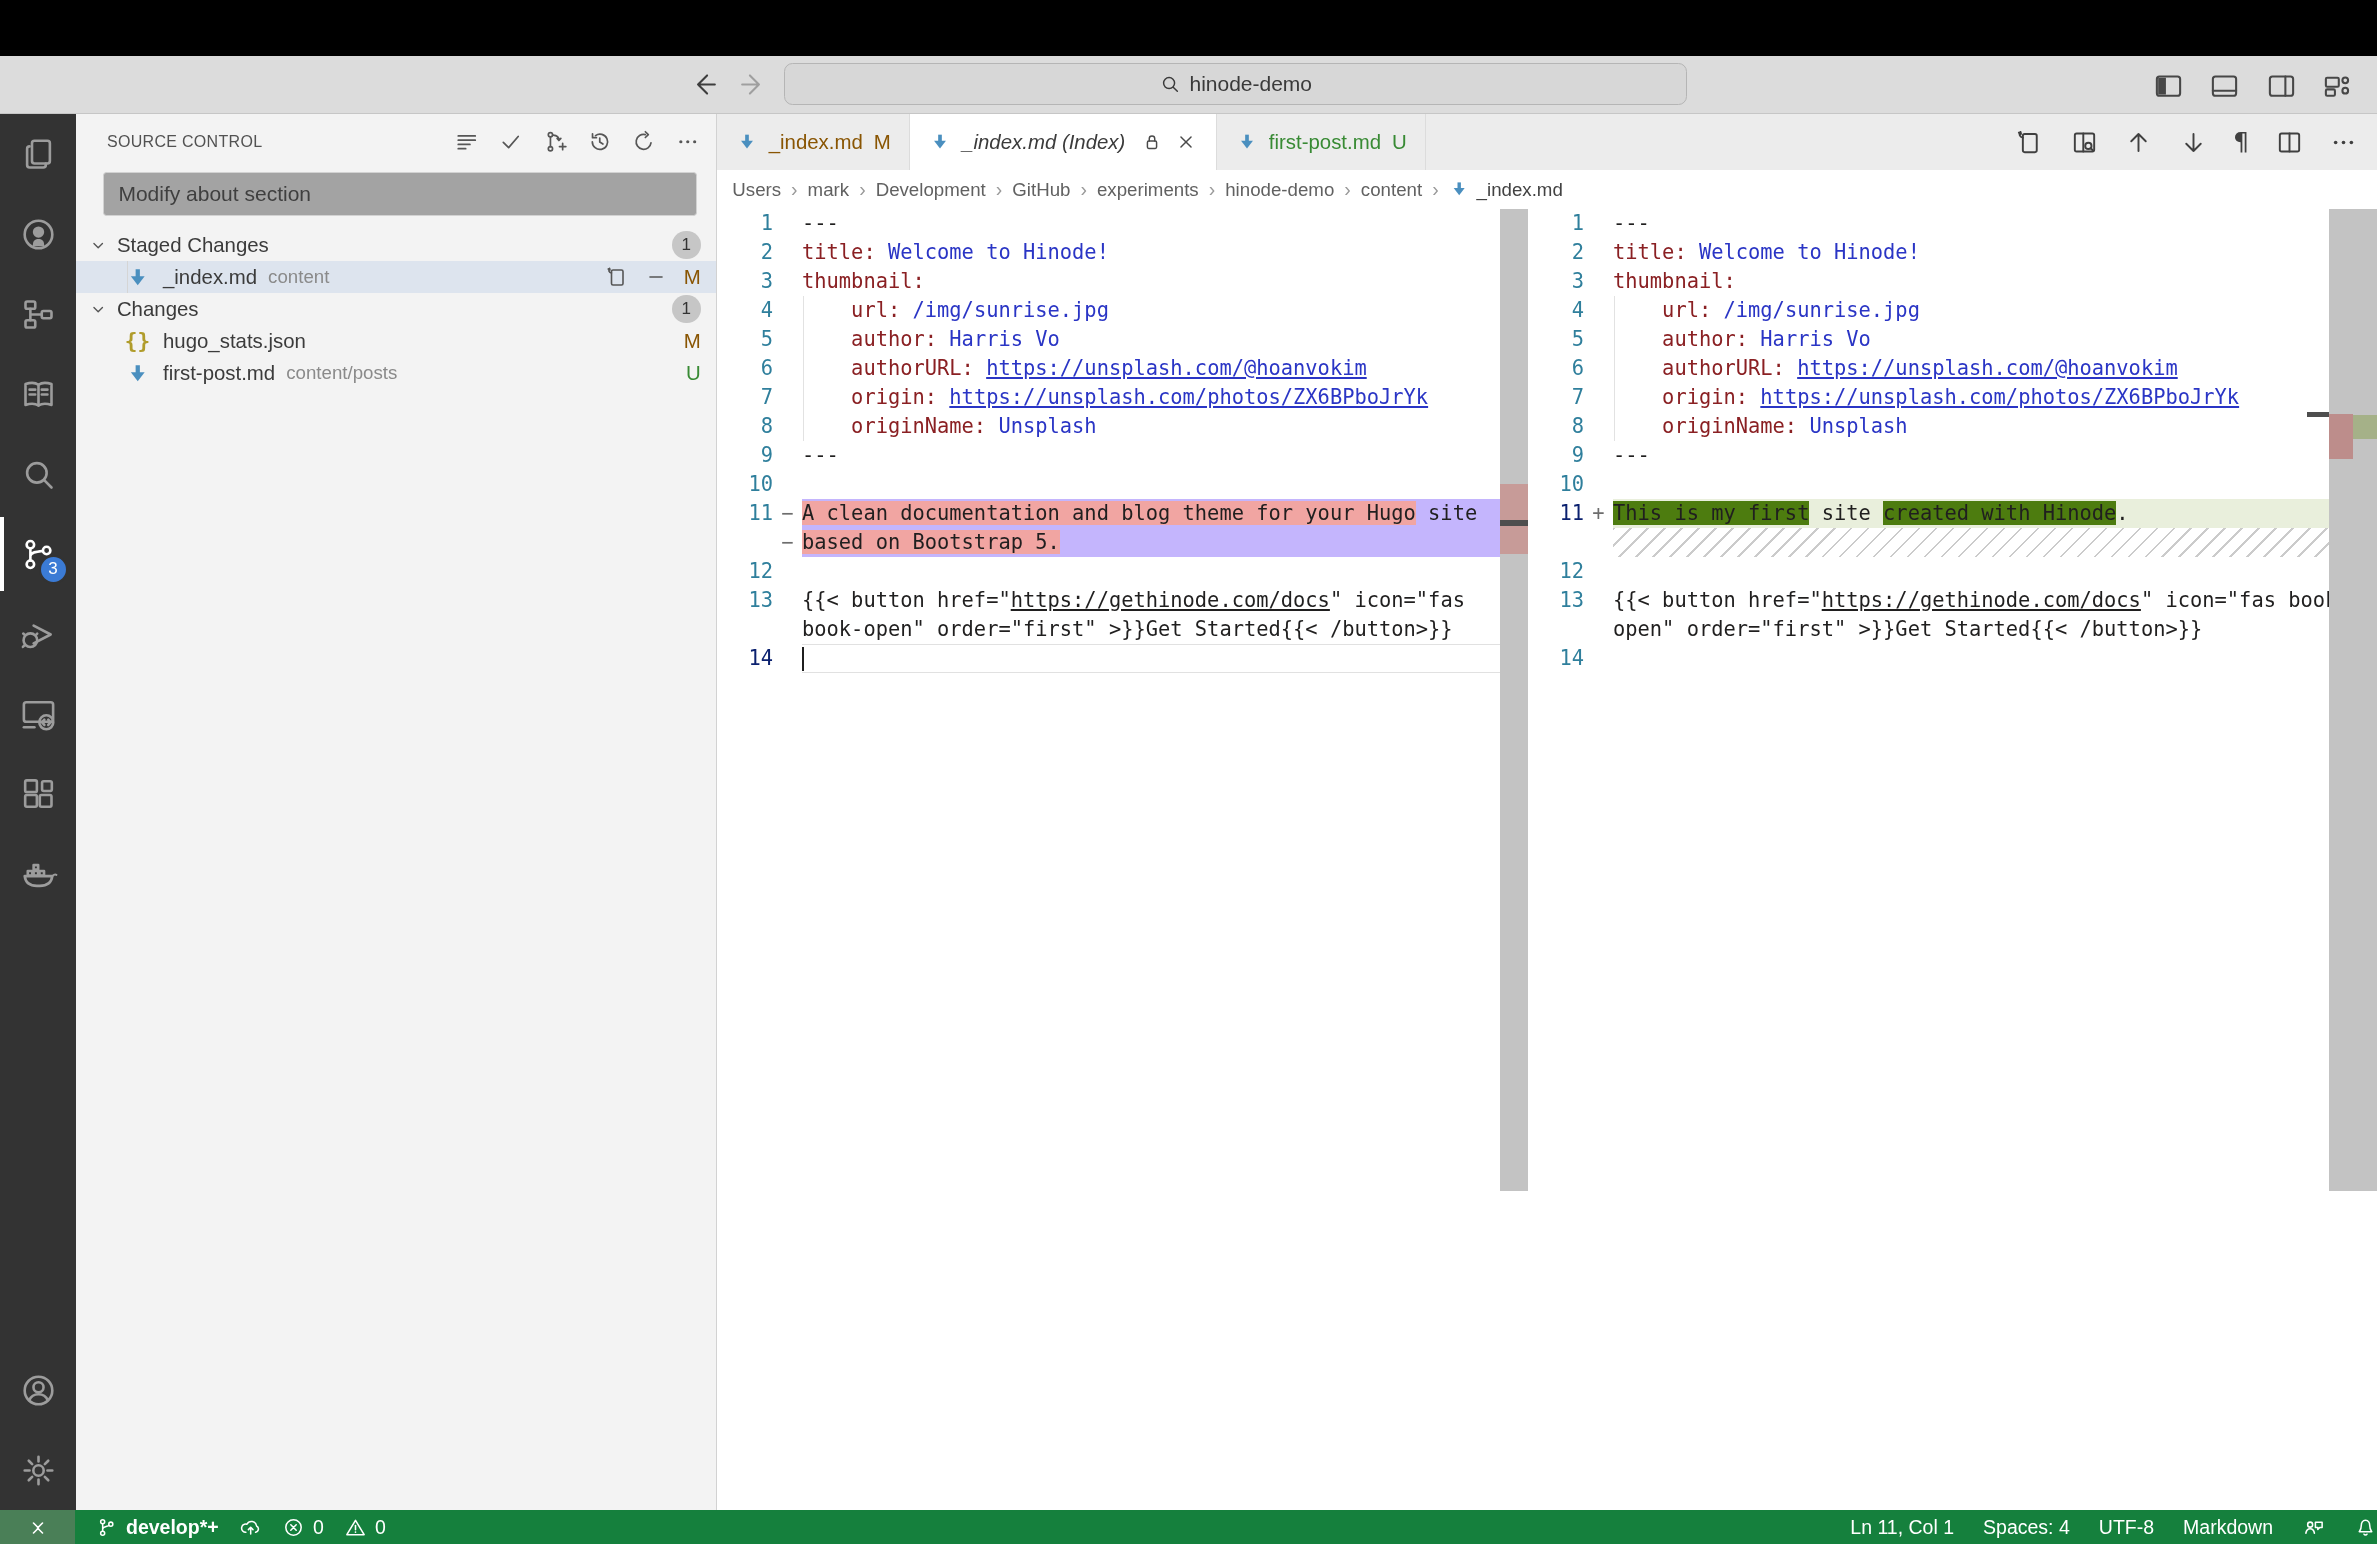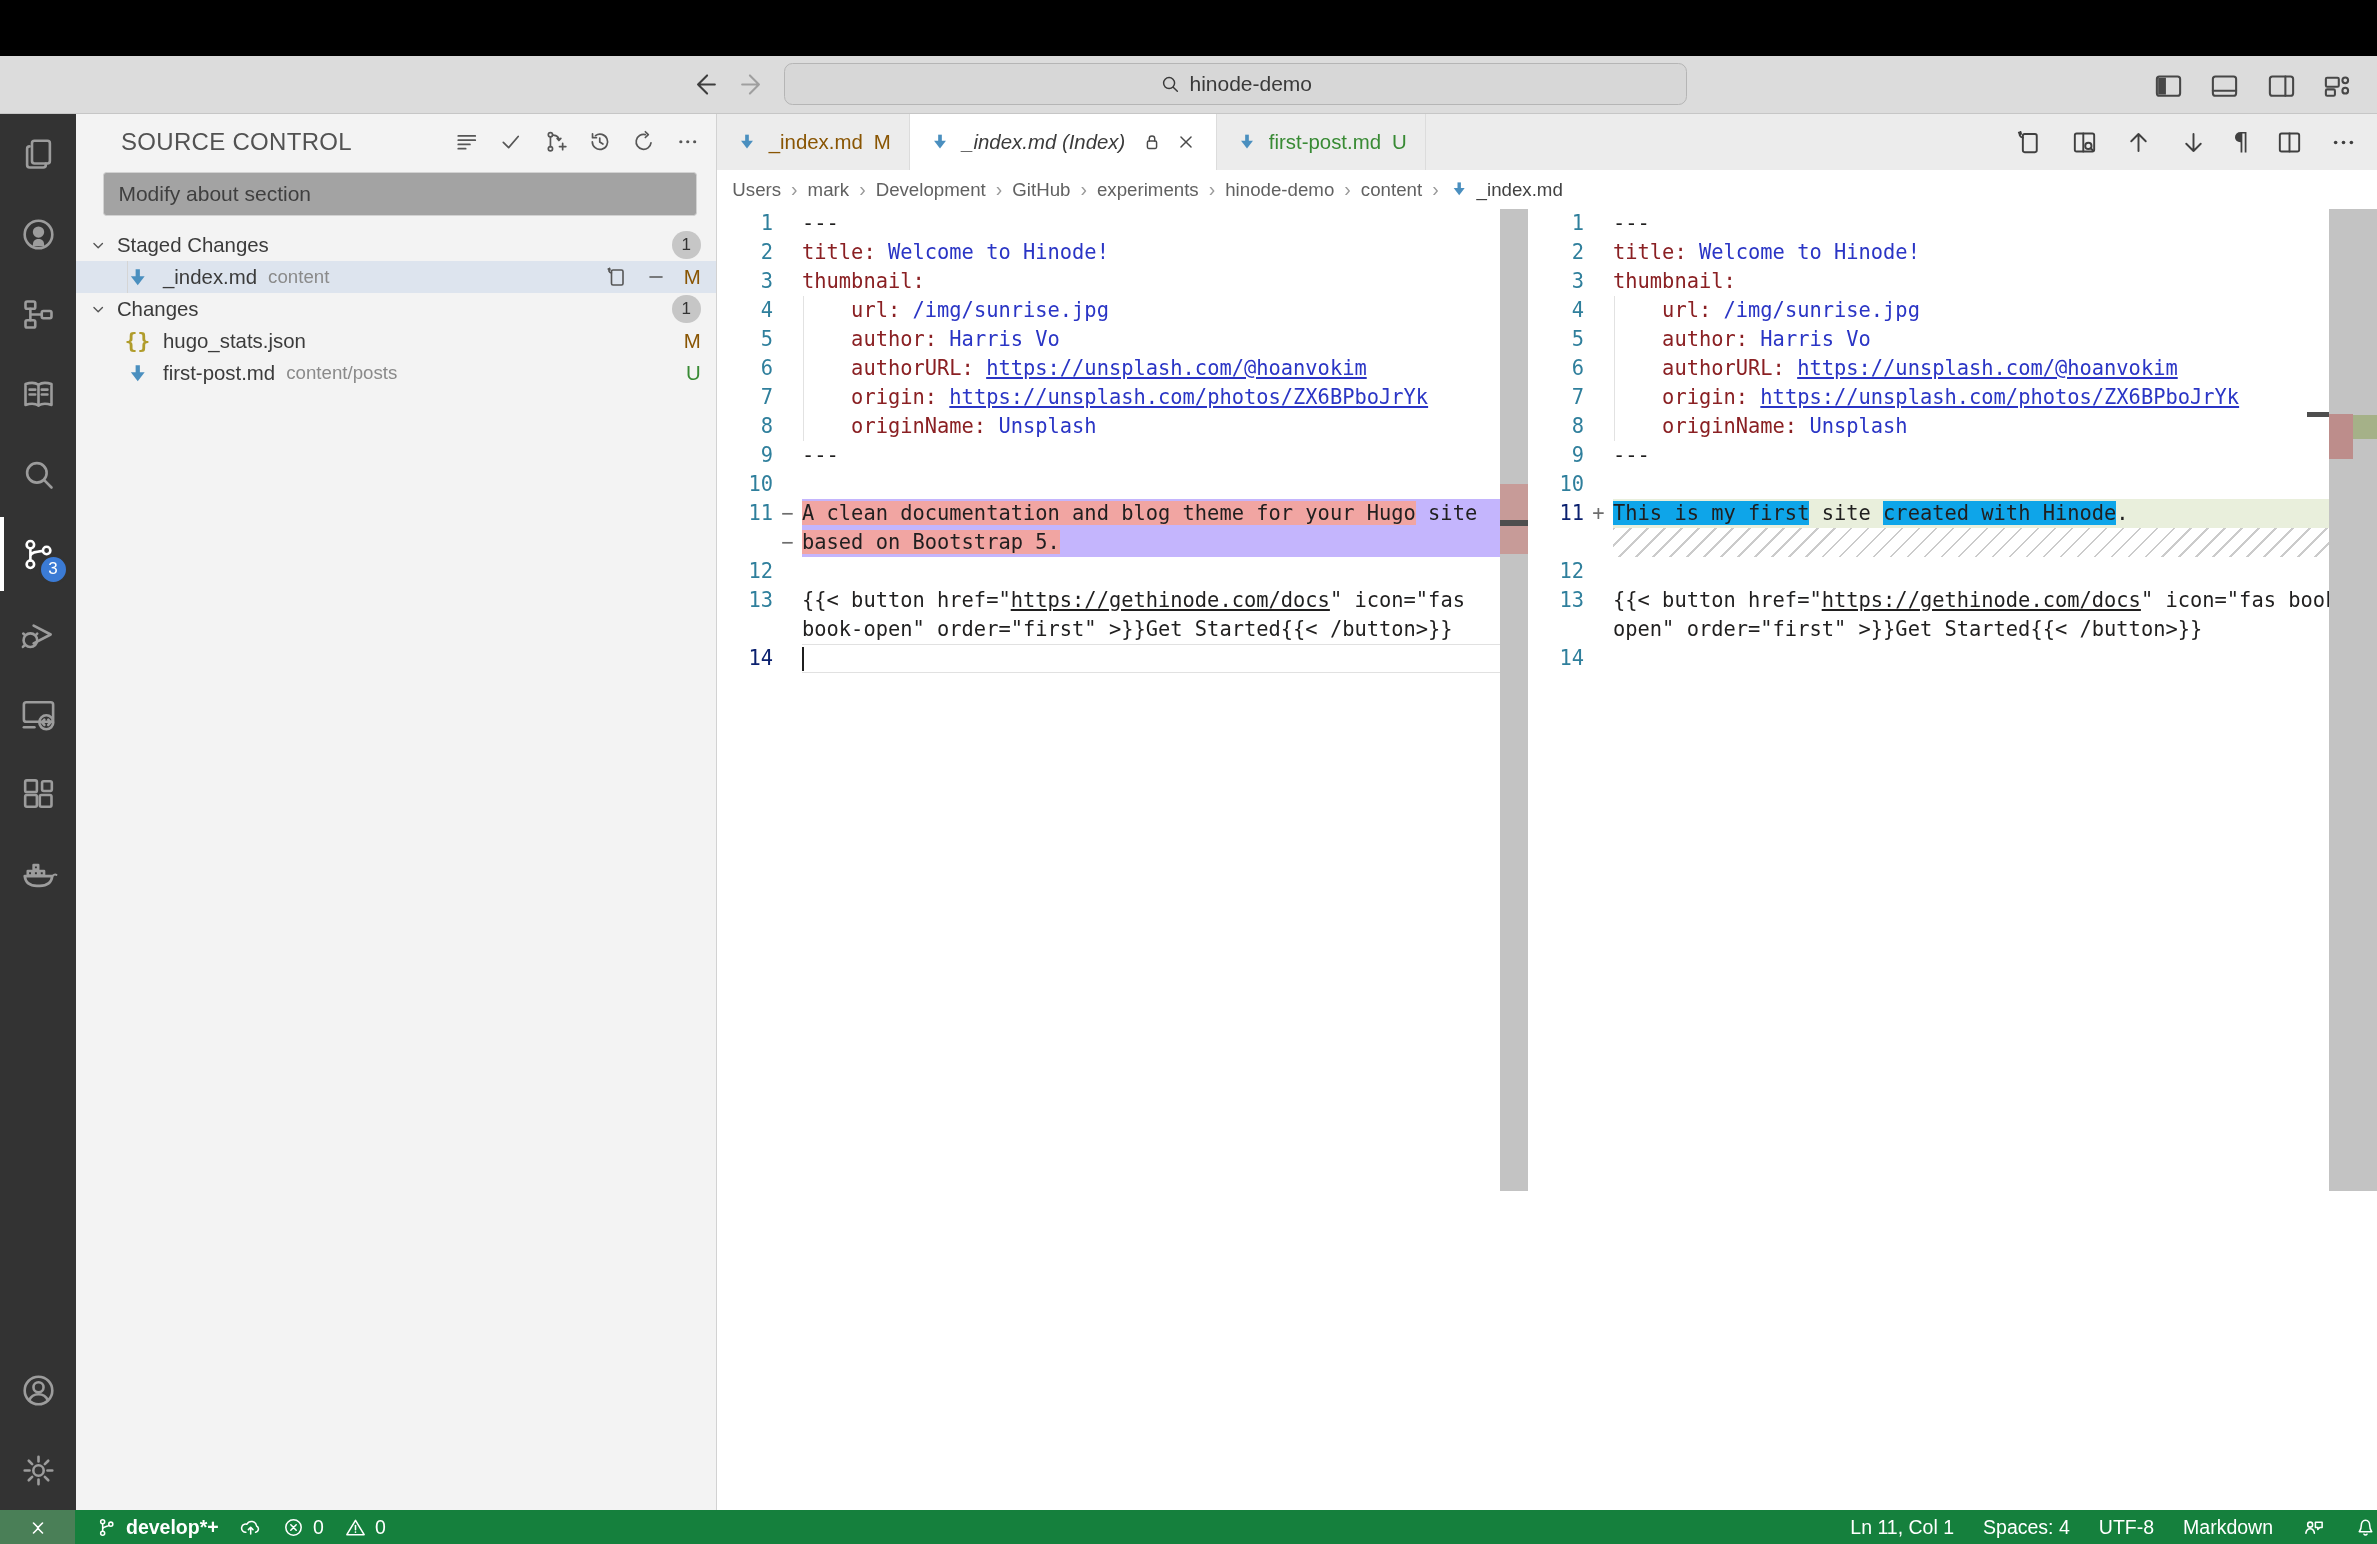--- a/index.html
+++ b/index.html
@@ -30,21 +30,21 @@
   .ab-item.active::before{content:'';position:absolute;left:0;top:3.4px;bottom:3.4px;width:4.2px;background:#fff;}
   .ab-badge{position:absolute;right:8.5px;bottom:10.2px;min-width:29px;height:29px;border-radius:14.4px;
             background:#3b7bd5;color:#fff;font-size:17px;display:flex;align-items:center;
             justify-content:center;border:2.5px solid #333;}
   .ab-spacer{flex:1;}
 
   
   #sidebar{position:absolute;left:76px;top:114px;width:641px;height:1396px;background:#f3f3f3;
            border-right:0.8px solid #d2d2d2;}
   .sc-header{height:51px;display:flex;align-items:center;padding:5.1px 15.3px 0 31px;}
-  .sc-title{font-size:24px;color:#525252;letter-spacing:0.3px;margin-left:14px;}
+  .sc-title{font-size:16px;color:#525252;letter-spacing:0.3px;}
   .sc-tools{margin-left:auto;display:flex;gap:18.7px;color:#565656;align-items:center;}
   .sc-msg{margin:6.8px 18.7px 0 27px;height:44px;background:#a3a3a3;border:0.8px solid #d2d2d2;border-radius:3.4px;
           display:flex;align-items:center;padding:0 14.4px;font-size:21px;color:#3f3f3f;}
   .sc-commit{margin:15.3px 18.7px 0 27px;height:44px;border-radius:5.1px;color:#fff;display:flex;
              align-items:center;font-size:21px;cursor:default;}
   .sc-commit-main{flex:1;display:flex;align-items:center;justify-content:center;gap:10.2px;}
   .sc-commit-div{width:0.8px;height:29px;background:rgba(255,255,255,.5);}
   .sc-commit-chev{width:46px;display:flex;align-items:center;justify-content:center;}
   #sctree{margin-top:13.6px;}
   .row{height:32px;display:flex;align-items:center;font-size:20.4px;color:#3b3b3b;position:relative;
@@ -85,21 +85,21 @@
   .num{width:56px;text-align:right;}
   .num.active{color:#0b216f;}
   .mk{width:29px;text-align:center;color:#6d6d6d;}
   .wm{position:absolute;top:29px;left:56px;width:29px;text-align:center;color:#6d6d6d;
       font-family:"DejaVu Sans Mono",monospace;font-size:20.4px;line-height:29px;}
   .code{flex:1;font-family:"DejaVu Sans Mono",monospace;font-size:20.4px;line-height:29px;
         white-space:pre-wrap;overflow-wrap:break-word;position:relative;min-height:29px;color:#201f1f;}
   .code.del{background:#c4b5fd;}
   .code.add{background:#e9efdc;}
   .del .sp-e{background:#f1a5a2;}
-  .add .sp-e{background:#0ea5e9;}
+  .add .sp-e{background:#4d7c0f;}
   .sp-k{color:#8a2023;}
   .sp-v{color:#2a35c5;}
   .sp-l{color:#2a35c5;text-decoration:underline;}
   .sp-u{color:#201f1f;text-decoration:underline;}
   .curline{box-shadow:inset 0 0.8px 0 #d8d8d8, inset 0 -0.8px 0 #d8d8d8;}
   .cursor{position:absolute;left:0;top:2.5px;width:1.7px;height:24px;background:#1f1f1f;}
   .iguide{position:absolute;left:0.8px;top:0;bottom:0;width:0.8px;background:#e2e2e2;}
   .hatch{flex:1;height:29px;background:repeating-linear-gradient(135deg,#cbcbcb 0 1.7px,transparent 1.7px 12px);}
 
   #strip-l{position:absolute;left:783px;top:0;width:28px;height:982px;background:#c3c3c3;}

